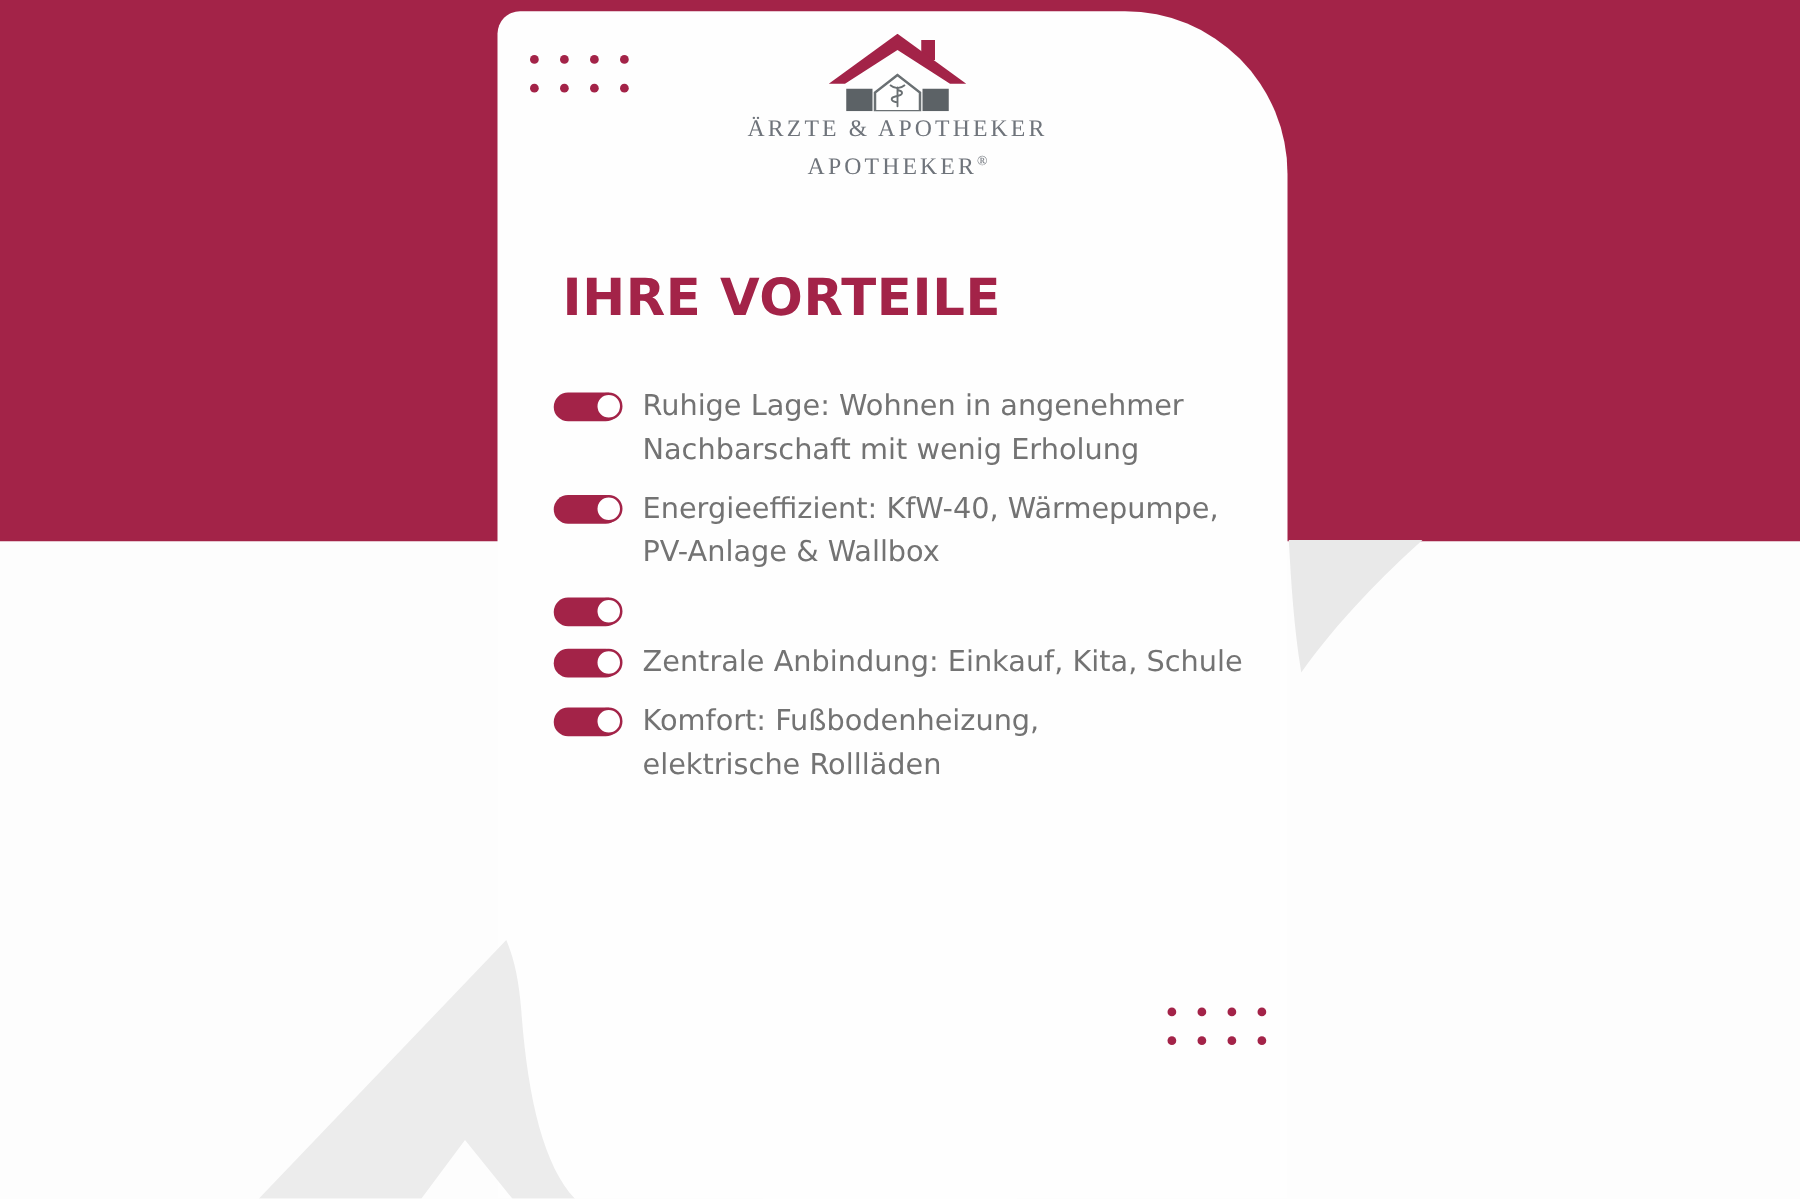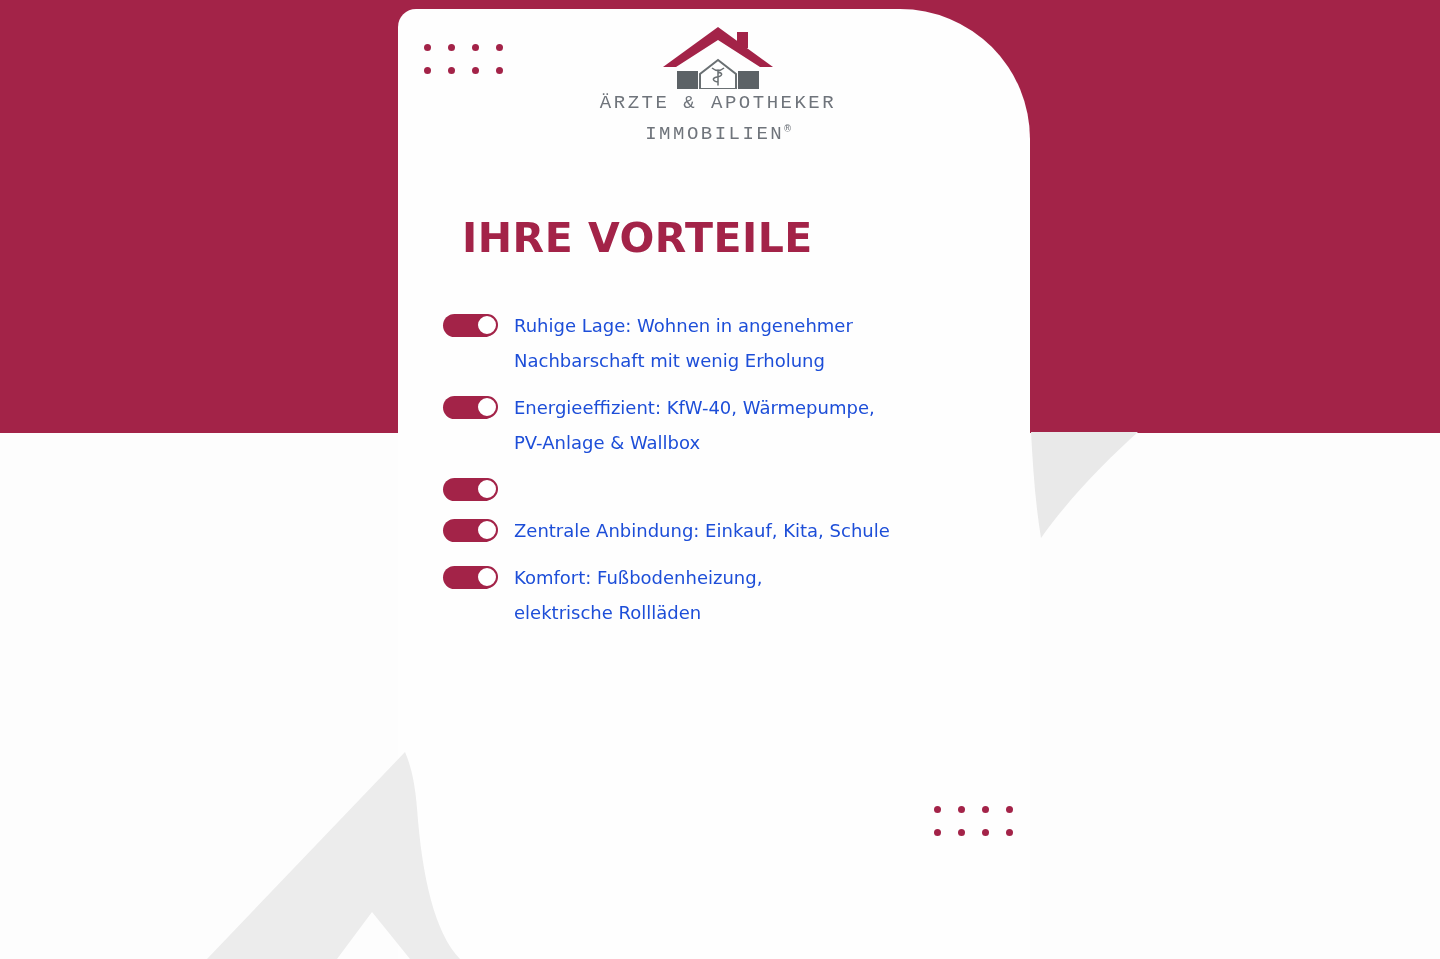--- a/index.html
+++ b/index.html
@@ -53,33 +53,33 @@
   
   .logo {
     position: absolute;
     left: 588px; top: 27px;
     width: 260px;
     text-align: center;
   }
   .logo svg { display: block; margin: 0 auto; }
   .brand-text {
     margin-top: 3px;
-    font-family: Liberation Mono, monospace;
+    font-family: Liberation Serif, serif;
     color: #6f747b;
     font-size: 19px;
     line-height: 23px;
     letter-spacing: 2.5px;
     white-space: nowrap;
   }
   .brand-text sup { font-size: 11px; letter-spacing: 0; }
 
   
   .headline {
     position: absolute;
-    left: 462px; top: 214px;
+    left: 450px; top: 214px;
     font-size: 41px;
     font-weight: 700;
     letter-spacing: 0.5px;
     color: #a32348;
     white-space: nowrap;
   }
 
   
   .benefits {
     position: absolute;
@@ -102,23 +102,23 @@
   .toggle::after {
     content: "";
     position: absolute;
     right: -2px; top: 0px;
     width: 18px; height: 18px;
     background: #ffffff;
     border: 2.5px solid #a32348;
     border-radius: 50%;
   }
   .benefit-text {
-    font-size: 18px;
+    font-size: 23px;
     line-height: 35px;
-    color: #1d4ed8;
+    color: #737373;
   }
   .bline { white-space: nowrap; }
 </style>
 </head>
 <body>
 
 <div class="stage">
 
   <div class="maroon-band"></div>
 
@@ -148,21 +148,21 @@
     <svg width="110" height="62" viewBox="0 0 110 62">
       <rect x="74" y="5" width="11" height="16" fill="#a32348"></rect>
       <path d="M55 0 L0 40 L13 40 L55 13 L97 40 L110 40 Z" fill="#a32348"></path>
       <rect x="14" y="44" width="21" height="18" fill="#5c6266"></rect>
       <rect x="75" y="44" width="21" height="18" fill="#5c6266"></rect>
       <path d="M55 33 L37 47 L37 62 L73 62 L73 47 Z" fill="#ffffff" stroke="#6a7073" stroke-width="2"></path>
       <path d="M49 41 Q55 46 61 41" fill="none" stroke="#6a7073" stroke-width="1.5"></path>
       <path d="M55 43 L55 58 M55 45 C60 46 60 49 54 50 C49 51 49 54 55 55" fill="none" stroke="#6a7073" stroke-width="1.5" stroke-linecap="round"></path>
     </svg>
     <div class="brand-text">ÄRZTE &amp; APOTHEKER</div>
-    <div class="brand-text"><span>IMMOBILIEN</span><sup>®</sup></div>
+    <div class="brand-text"><span>APOTHEKER</span><sup>®</sup></div>
   </div>
 
   <div class="headline">IHRE VORTEILE</div>
 
   <div class="benefits">
 
     <div class="benefit">
       <div class="toggle"></div>
       <div class="benefit-text">
         <div class="bline">Ruhige Lage: Wohnen in angenehmer</div>

